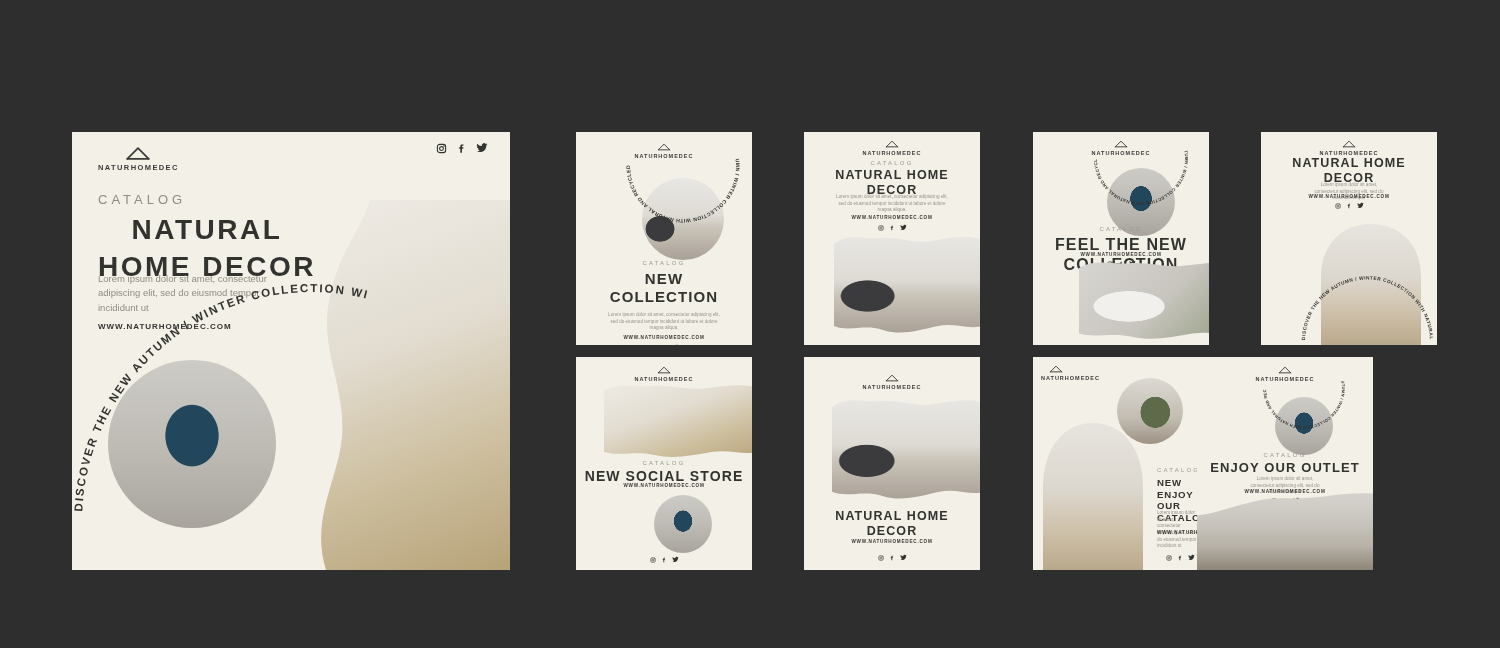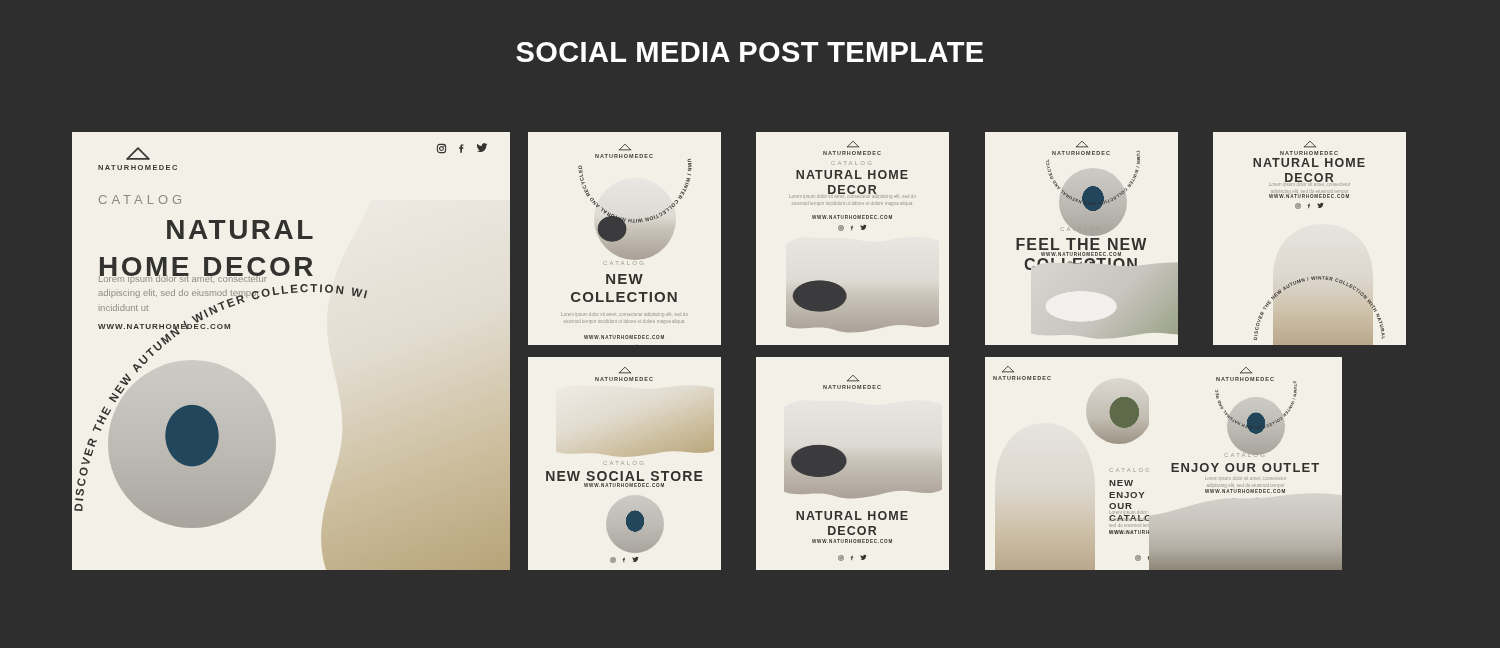--- a/index.html
+++ b/index.html
@@ -24,22 +24,22 @@
   
   .grid {
     position: absolute; left: 72px; top: 132px;
     width: 1356px; height: 440px;
   }
   .hero {
     position: absolute; left: 0; top: 0; width: 438px; height: 438px;
     background: #f3f0e7; overflow: hidden;
   }
   .card {
-    position: absolute; width: 193px; height: 213px;
-    background: #f3f0e7; overflow: hidden;
+    position: absolute; width: 176px; height: 213px;
+    background: #f3f0e7; overflow: hidden; margin-left: 48px;
   }
   .c2 { left: 456px;  top: 0; }
   .c3 { left: 684px;  top: 0; }
   .c4 { left: 913px;  top: 0; }
   .c5 { left: 1141px; top: 0; }
   .c6 { left: 456px;  top: 225px; }
   .c7 { left: 684px;  top: 225px; }
   .c8 { left: 913px;  top: 225px; }
   .c9 { left: 1077px; top: 225px; }
 
@@ -82,21 +82,21 @@
 
   
   .hero-logo { position:absolute; left:26px; top:14px; }
   .hero-logo .wd { font-size: 7.5px; letter-spacing: 1.4px; }
   .hero-soc { position:absolute; right:22px; top:10px; gap:9px; }
   .hero-eyebrow {
     position:absolute; left:26px; top:60px; text-align:left;
     font-size: 13px; letter-spacing: 4px; color:#8d8b82;
   }
   .hero-title {
-    position:absolute; left:26px; top:80px; text-align:right;
+    position:absolute; left:26px; top:80px; text-align:center;
     font-size: 28px; font-weight:bold; color:#32322f;
     letter-spacing: 2.5px; line-height:1.32;
   }
   .hero-lorem {
     position:absolute; left:26px; top:140px; width:195px; text-align:left;
     font-size:9.5px; color:#8f8d84; line-height:1.5;
   }
   .hero-url {
     position:absolute; left:26px; top:190px; text-align:left;
     font-size:8px; font-weight:bold; letter-spacing:1px; color:#33332f;
@@ -151,21 +151,20 @@
     </symbol>
     <symbol id="ico-tw" viewBox="0 0 24 24">
       <path d="M23 4.6a8.9 8.9 0 0 1-2.6.75 4.5 4.5 0 0 0 2-2.5 9 9 0 0 1-2.9 1.1A4.5 4.5 0 0 0 11.7 8 12.8 12.8 0 0 1 2.4 3.3a4.5 4.5 0 0 0 1.4 6 4.4 4.4 0 0 1-2-.6v.06a4.5 4.5 0 0 0 3.6 4.4 4.5 4.5 0 0 1-2 .08 4.5 4.5 0 0 0 4.2 3.1A9 9 0 0 1 1 18.2a12.7 12.7 0 0 0 6.9 2c8.3 0 12.8-6.9 12.8-12.8v-.6A9 9 0 0 0 23 4.6z" fill="#33332f"></path>
     </symbol>
   </defs>
 </svg>
 
 <div class="page">
 
   <div class="hdr">
-    <h1>SOCIAL MEDIA POST TEMPLATE</h1>
   </div>
 
   <div class="grid">
 
     <div class="hero">
       <div class="logo hero-logo">
         <svg class="mark" width="26" height="15">
             <use href="#ico-logo"></use>
           </svg>
         <div class="wd">NATURHOMEDEC</div>

